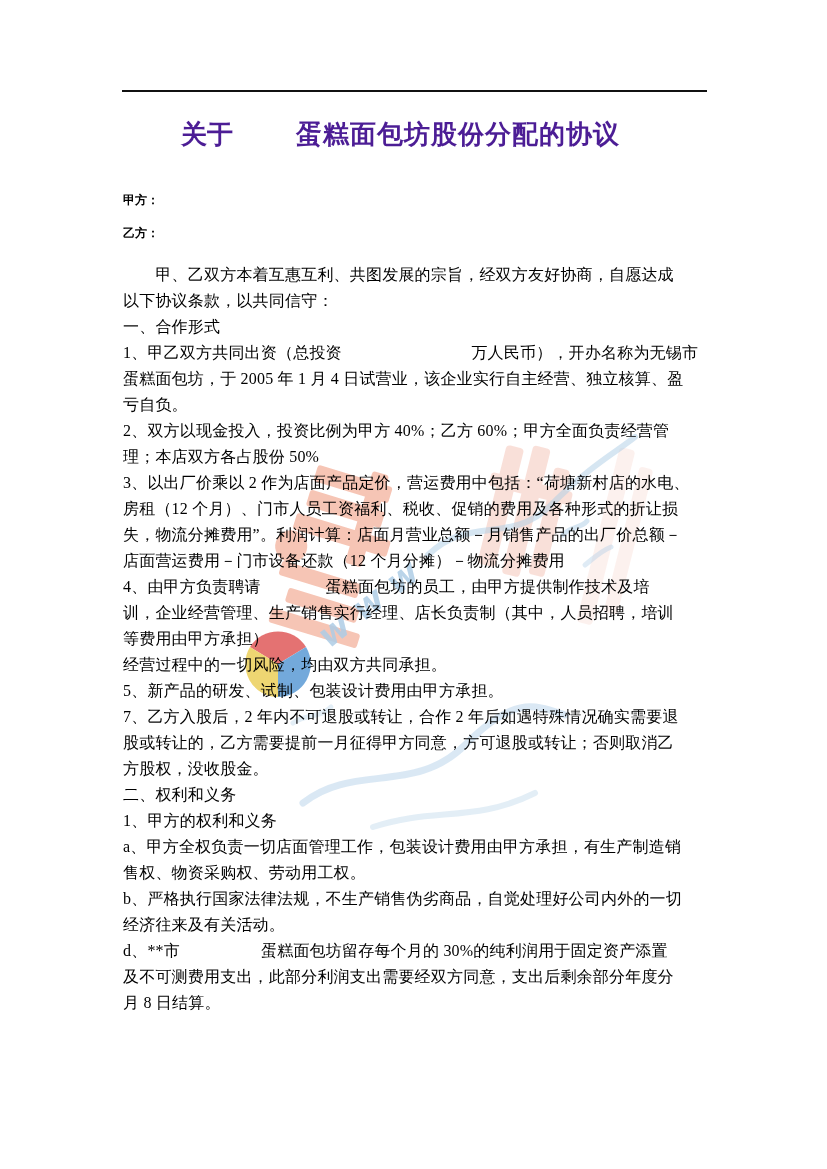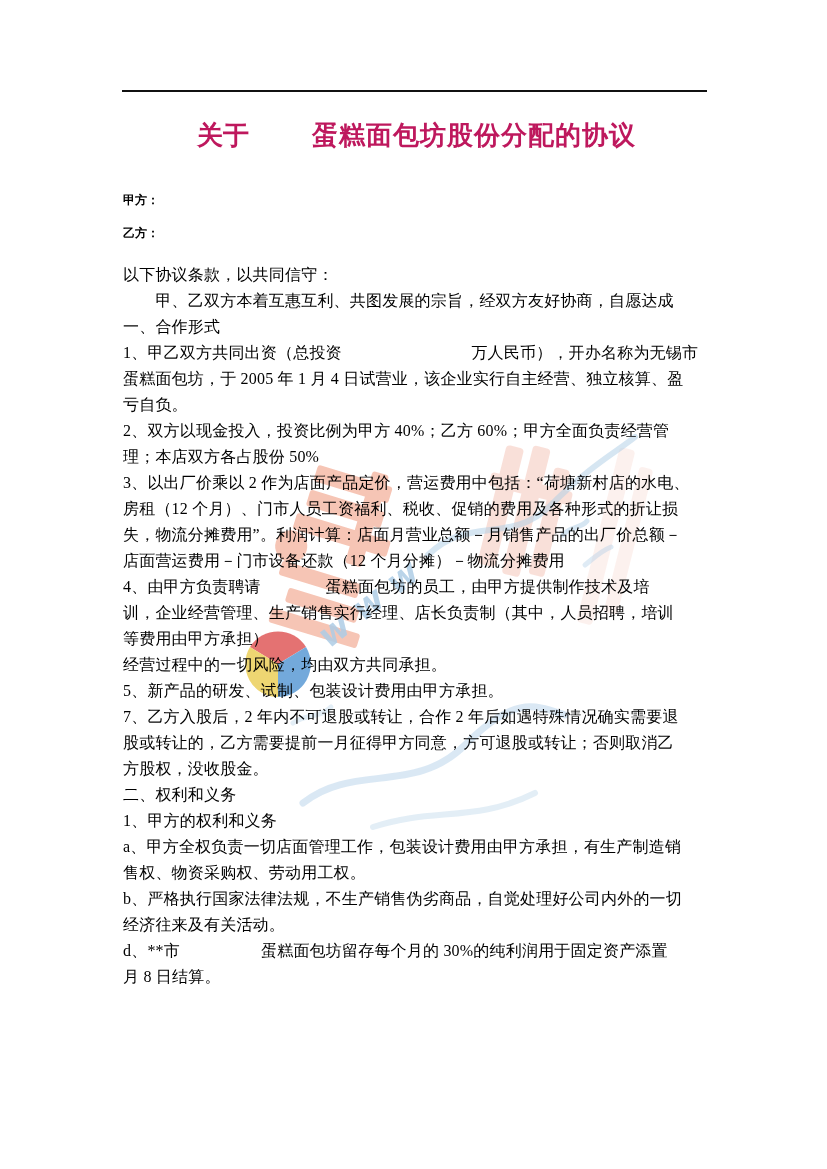--- a/index.html
+++ b/index.html
@@ -10,23 +10,23 @@
     overflow:hidden;
   }
   .page{position:relative;width:827px;height:1169px;background:#fff;}
 
   .header-rule{
     position:absolute;top:90px;left:122px;width:585px;height:0;
     border-top:2px solid #111;
   }
 
   .doc-title{
-    position:absolute;top:116px;left:123px;width:584px;
-    font-family:Liberation Serif, serif;
-    font-weight:700;font-size:26px;line-height:40px;color:#be185d;
+    position:absolute;top:116px;left:107px;width:584px;
+    font-family:Liberation Mono, monospace;
+    font-weight:700;font-size:26px;line-height:40px;color:#4c1d95;
     white-space:pre;
   }
   .doc-title .title-prefix{margin-left:74px;}
   .doc-title .title-main{margin-left:63px;letter-spacing:1px;}
 
   .parties{
     position:absolute;top:184px;left:123px;width:584px;
     font-family:"Liberation Sans","DejaVu Sans",sans-serif;
     font-weight:700;font-size:12px;line-height:33px;
   }
@@ -104,22 +104,22 @@
       <path d="M330 122 c8 -10 18 -6 24 -14" stroke-width="5" opacity="0.5"></path>
       <path d="M352 152 c10 -8 16 -14 26 -18" stroke-width="5" opacity="0.4"></path>
       <path d="M70 390 C120 350 182 382 232 332 S302 292 332 302" stroke-width="7" opacity="0.45"></path>
       <path d="M140 414 C200 394 242 410 302 380" stroke-width="6" opacity="0.35"></path>
       <path d="M60 310 c14 -10 26 -4 38 -16" stroke-width="5" opacity="0.35"></path>
     </g>
   </svg>
 
   <div class="doc-body">
       <div class="para">
+        <div class="line">　　甲、乙双方本着互惠互利、共图发展的宗旨，经双方友好协商，自愿达成</div>
         <div class="line">以下协议条款，以共同信守：</div>
-        <div class="line">　　甲、乙双方本着互惠互利、共图发展的宗旨，经双方友好协商，自愿达成</div>
       </div>
       <div class="para">
         <div class="line">一、合作形式</div>
       </div>
       <div class="para">
         <div class="line">1、甲乙双方共同出资（总投资　　　　　　　　万人民币），开办名称为无锡市</div>
         <div class="line">蛋糕面包坊，于 2005 年 1 月 4 日试营业，该企业实行自主经营、独立核算、盈</div>
         <div class="line">亏自负。</div>
       </div>
       <div class="para">
@@ -157,17 +157,18 @@
       <div class="para">
         <div class="line">a、甲方全权负责一切店面管理工作，包装设计费用由甲方承担，有生产制造销</div>
         <div class="line">售权、物资采购权、劳动用工权。</div>
       </div>
       <div class="para">
         <div class="line">b、严格执行国家法律法规，不生产销售伪劣商品，自觉处理好公司内外的一切</div>
         <div class="line">经济往来及有关活动。</div>
       </div>
       <div class="para">
         <div class="line">d、**市　　　　　蛋糕面包坊留存每个月的 30%的纯利润用于固定资产添置</div>
+        <div class="line">及不可测费用支出，此部分利润支出需要经双方同意，支出后剩余部分年度分</div>
         <div class="line">月 8 日结算。</div>
       </div>
     </div>
 
 </div>
 
 </body></html>

